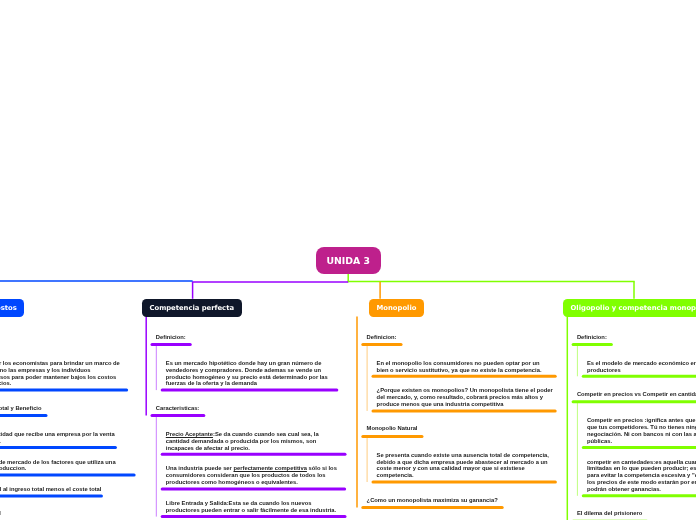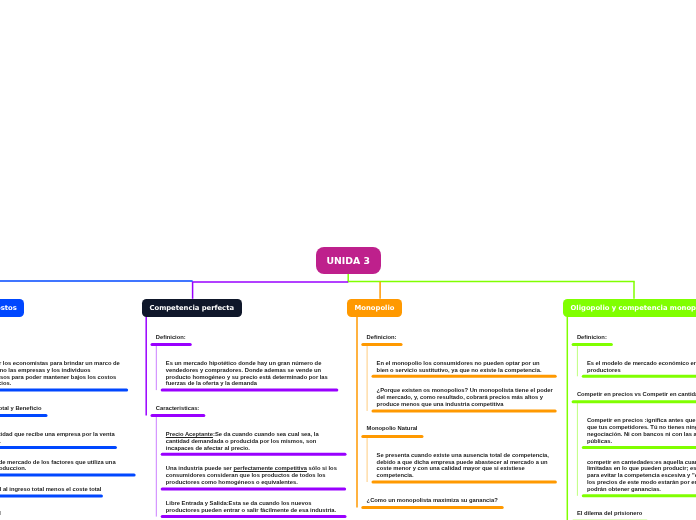--- a/index.html
+++ b/index.html
@@ -83,21 +83,21 @@
     <div class="grouplabel" style="left: -58.9937px; top: 510.4px;">Coste de oportunidad</div>
     <div class="node" style="top: 298.8px; height: 17.8px; background: #0f172a; font-size: 6.8px; padding: 0px 7.6px; width: 99.6844px; left: 141.9px;">
       <span>Competencia perfecta</span>
     </div>
     <div class="grouplabel" style="left: 155.8px; top: 333.5px;">Definicion:</div>
     <div class="itemtext" style="left: 165.8px; width: 172px; top: 359.7px;">Es un mercado hipotético donde hay un gran número de vendedores y compradores. Donde ademas se vende un producto homogéneo y su precio está determinado por las fuerzas de la oferta y la demanda</div>
     <div class="grouplabel" style="left: 155.8px; top: 404.6px;">Caracteristicas:</div>
     <div class="itemtext" style="left: 165.8px; width: 172px; top: 430.8px;"><u>Precio Aceptante</u>:Se da cuando cuando sea cual sea, la cantidad demandada o producida por los mismos, son incapaces de afectar al precio.</div>
     <div class="itemtext" style="left: 165.8px; width: 172px; top: 465.4px;">Una industria puede ser <u>perfectamente competitiva</u> sólo si los consumidores consideran que los productos de todos los productores como homogéneos o equivalentes.</div>
     <div class="itemtext" style="left: 165.8px; width: 172px; top: 500px;">Libre Entrada y Salida:Esta se da cuando los nuevos productores  pueden entrar o salir fácilmente de esa industria.</div>
-    <div class="node" style="top: 298.8px; height: 17.8px; background: rgb(255, 153, 0); font-size: 6.8px; padding: 0px 7.6px; width: 55.0125px; left: 347px;">
+    <div class="node" style="top: 298.8px; height: 17.8px; background: rgb(255, 153, 0); font-size: 6.8px; padding: 0px 7.6px; width: 55.0125px; left: 369px;">
       <span>Monopolio</span>
     </div>
     <div class="grouplabel" style="left: 366.6px; top: 333.5px;">Definicion:</div>
     <div class="itemtext" style="left: 376.6px; width: 175px; top: 359.7px;">En el monopolio los consumidores no pueden optar por un bien o servicio sustitutivo, ya que no existe la competencia.</div>
     <div class="itemtext" style="left: 376.6px; width: 177px; top: 387.4px;">¿Porque existen os monopolios? Un monopolista tiene el poder del mercado, y, como resultado, cobrará precios más altos y produce menos que una industria competitiva</div>
     <div class="grouplabel" style="left: 366.6px; top: 425.4px;">Monopolio Natural</div>
     <div class="itemtext" style="left: 376.6px; width: 177px; top: 451.6px;">Se presenta cuando existe una ausencia total de competencia, debido a que dicha empresa puede abastecer al mercado a un coste menor y con una calidad mayor que si existiese competencia.</div>
     <div class="grouplabel" style="left: 366.6px; top: 496.5px;">¿Como un monopolista maximiza su ganancia?</div>
     <div class="node" style="top: 298.8px; height: 17.8px; background: rgb(128, 255, 0); font-size: 6.8px; padding: 0px 7.6px; width: 168.169px; left: 563px;">
       <span>Oligopolio y competencia monopolística</span>

